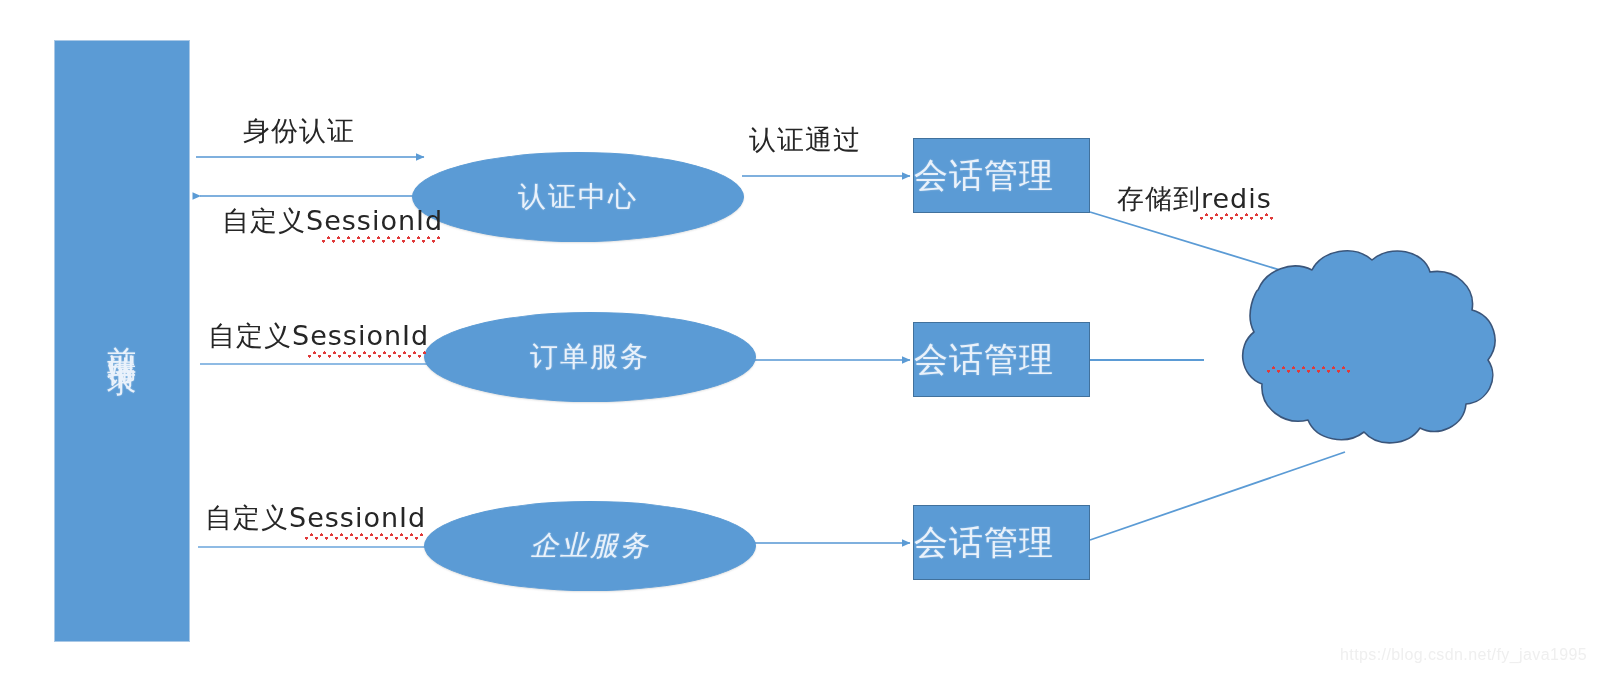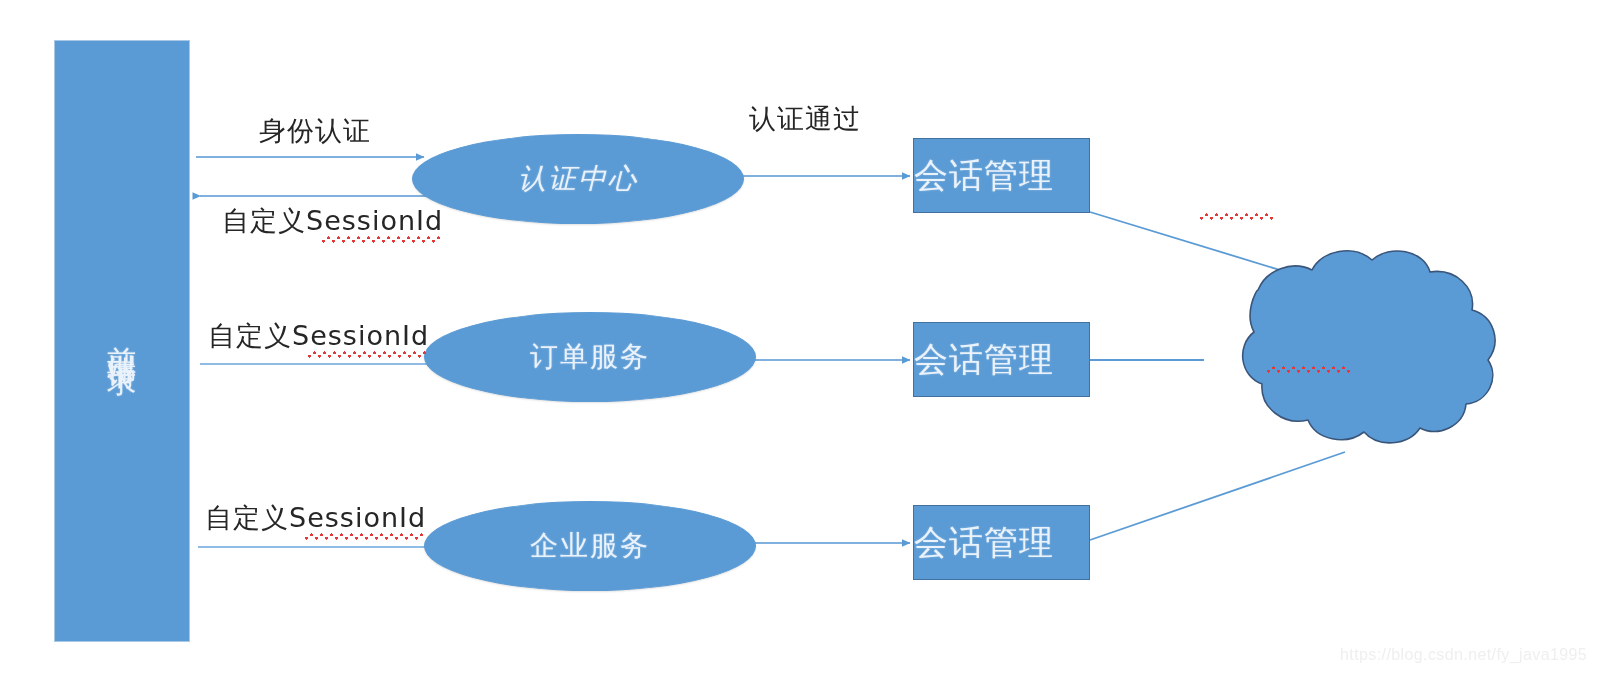--- a/index.html
+++ b/index.html
@@ -23,23 +23,23 @@
     transform:translateY(-4px);
   }
 
   .ellipse{
     position:absolute;background:#5B9BD5;border:1px solid #5B9BD5;
     border-radius:50%;display:flex;align-items:center;justify-content:center;
     color:#EAF2FB;font-size:28px;letter-spacing:2px;
     text-shadow:0 0 2px rgba(255,255,255,.45);
     box-shadow:0 1px 2px rgba(0,0,0,.12);
   }
-  .ell-1{left:412px;top:134px;width:330px;height:88px;font-style:italic;}
+  .ell-1{left:412px;top:152px;width:330px;height:88px;}
   .ell-2{left:424px;top:312px;width:330px;height:88px;}
-  .ell-3{left:424px;top:501px;width:330px;height:88px;}
+  .ell-3{left:424px;top:501px;width:330px;height:88px;font-style:italic;}
 
   .sbox{
     position:absolute;background:#5B9BD5;border:1.5px solid #41719C;
     box-sizing:border-box;display:flex;align-items:center;justify-content:flex-start;
     color:#EAF2FB;font-size:34px;letter-spacing:1px;
     text-shadow:0 0 2px rgba(255,255,255,.4);
   }
   .sbox-1{left:913px;top:138px;width:177px;height:75px;}
   .sbox-2{left:913px;top:322px;width:177px;height:75px;}
   .sbox-3{left:913px;top:505px;width:177px;height:75px;}
@@ -49,25 +49,25 @@
     text-align:center;color:#EAF2FB;font-size:29px;letter-spacing:1px;
     text-shadow:0 0 2px rgba(255,255,255,.45);
     pointer-events:none;
   }
 
   
   .elabel{
     position:absolute;color:#262626;font-size:27px;white-space:nowrap;
     letter-spacing:1px;
   }
-  .lbl-shenfen{left:243px;top:113px;margin-left:16px;}
+  .lbl-shenfen{left:243px;top:113px;}
   .lbl-custom-1{left:222px;top:203px;}
   .lbl-custom-2{left:208px;top:318px;}
   .lbl-custom-3{left:205px;top:500px;}
-  .lbl-renzheng{left:749px;top:101px;}
+  .lbl-renzheng{left:749px;top:122px;}
   .lbl-cunchu{left:1117px;top:181px;}
 
   
   .sq{
     position:absolute;height:7px;
     background-image:
       radial-gradient(circle at 2.5px 5.2px, #e03a3a 1.4px, transparent 1.6px),
       radial-gradient(circle at 7.5px 1.8px, #e03a3a 1.4px, transparent 1.6px);
     background-size:10px 7px;background-repeat:repeat-x;
   }
@@ -167,17 +167,18 @@
   <div class="sq sq-1"></div>
 
   <div class="elabel lbl-custom-2">自定义SessionId</div>
   <div class="sq sq-2"></div>
 
   <div class="elabel lbl-custom-3">自定义SessionId</div>
   <div class="sq sq-3"></div>
 
   <div class="elabel lbl-renzheng">认证通过</div>
 
+  <div class="elabel lbl-cunchu">存储到redis</div>
   <div class="sq sq-redis"></div>
 
   <div class="watermark">https://blog.csdn.net/fy_java1995</div>
 
 </div>
 
 </body></html>

